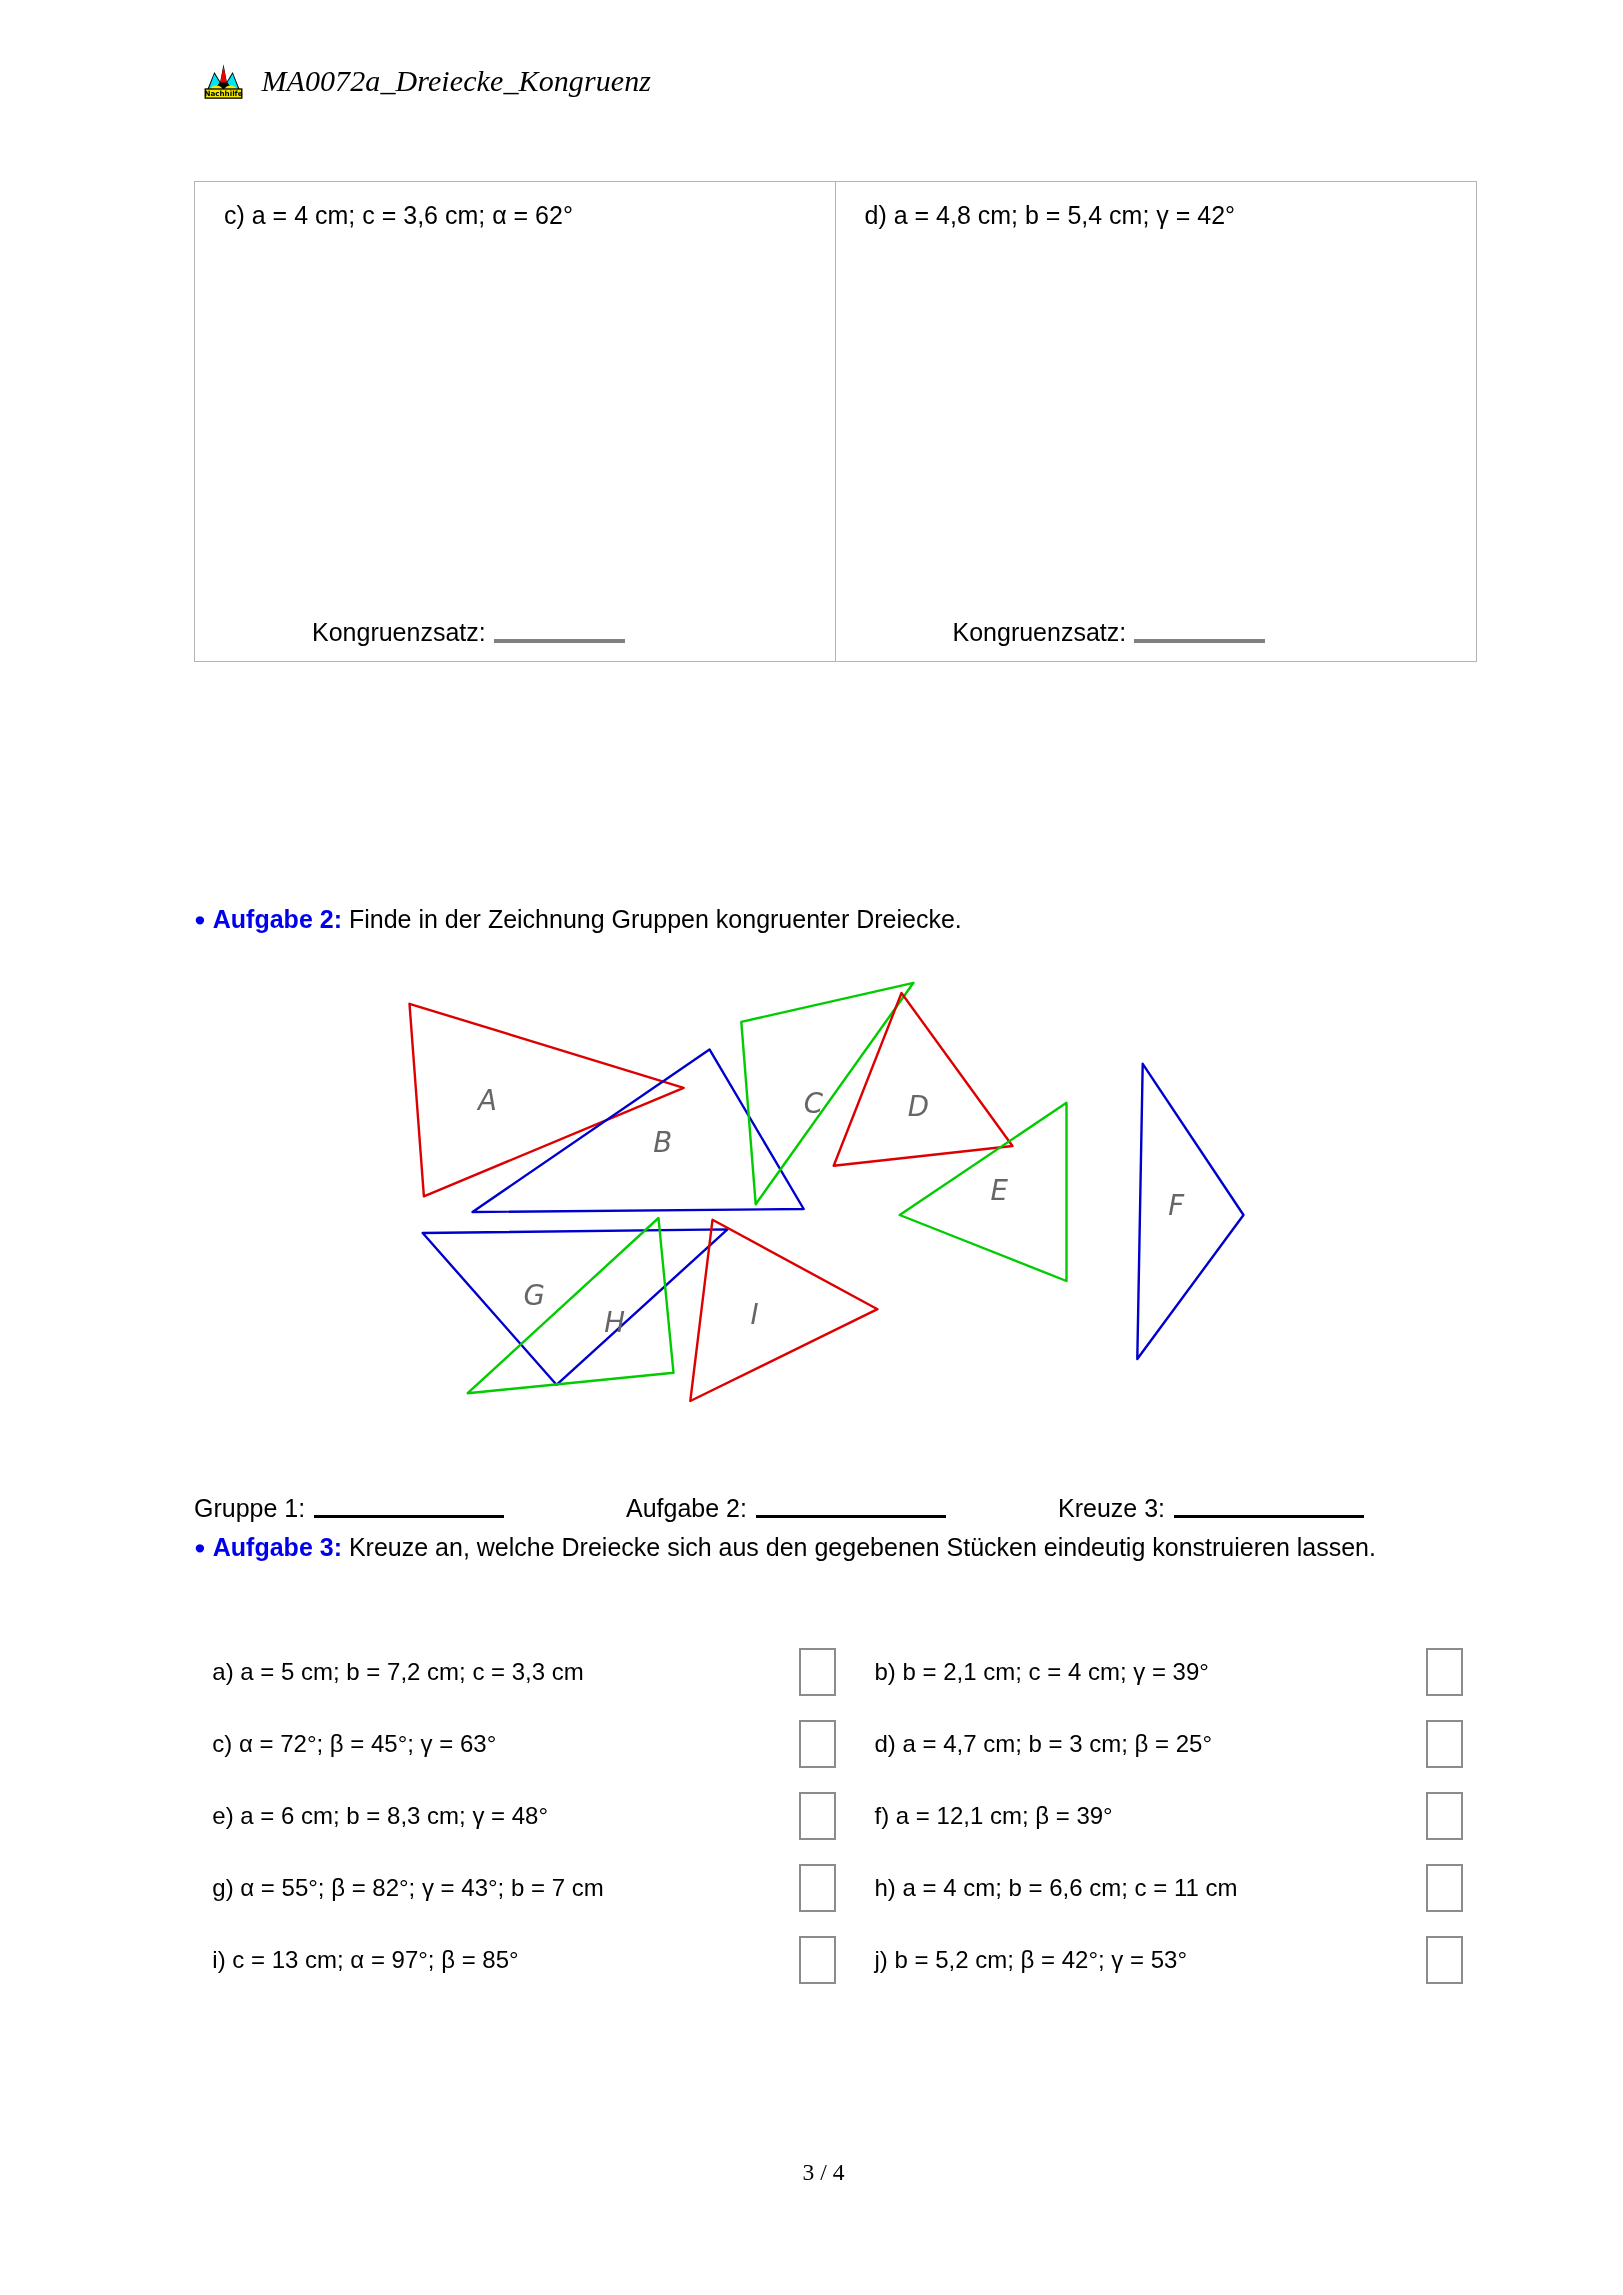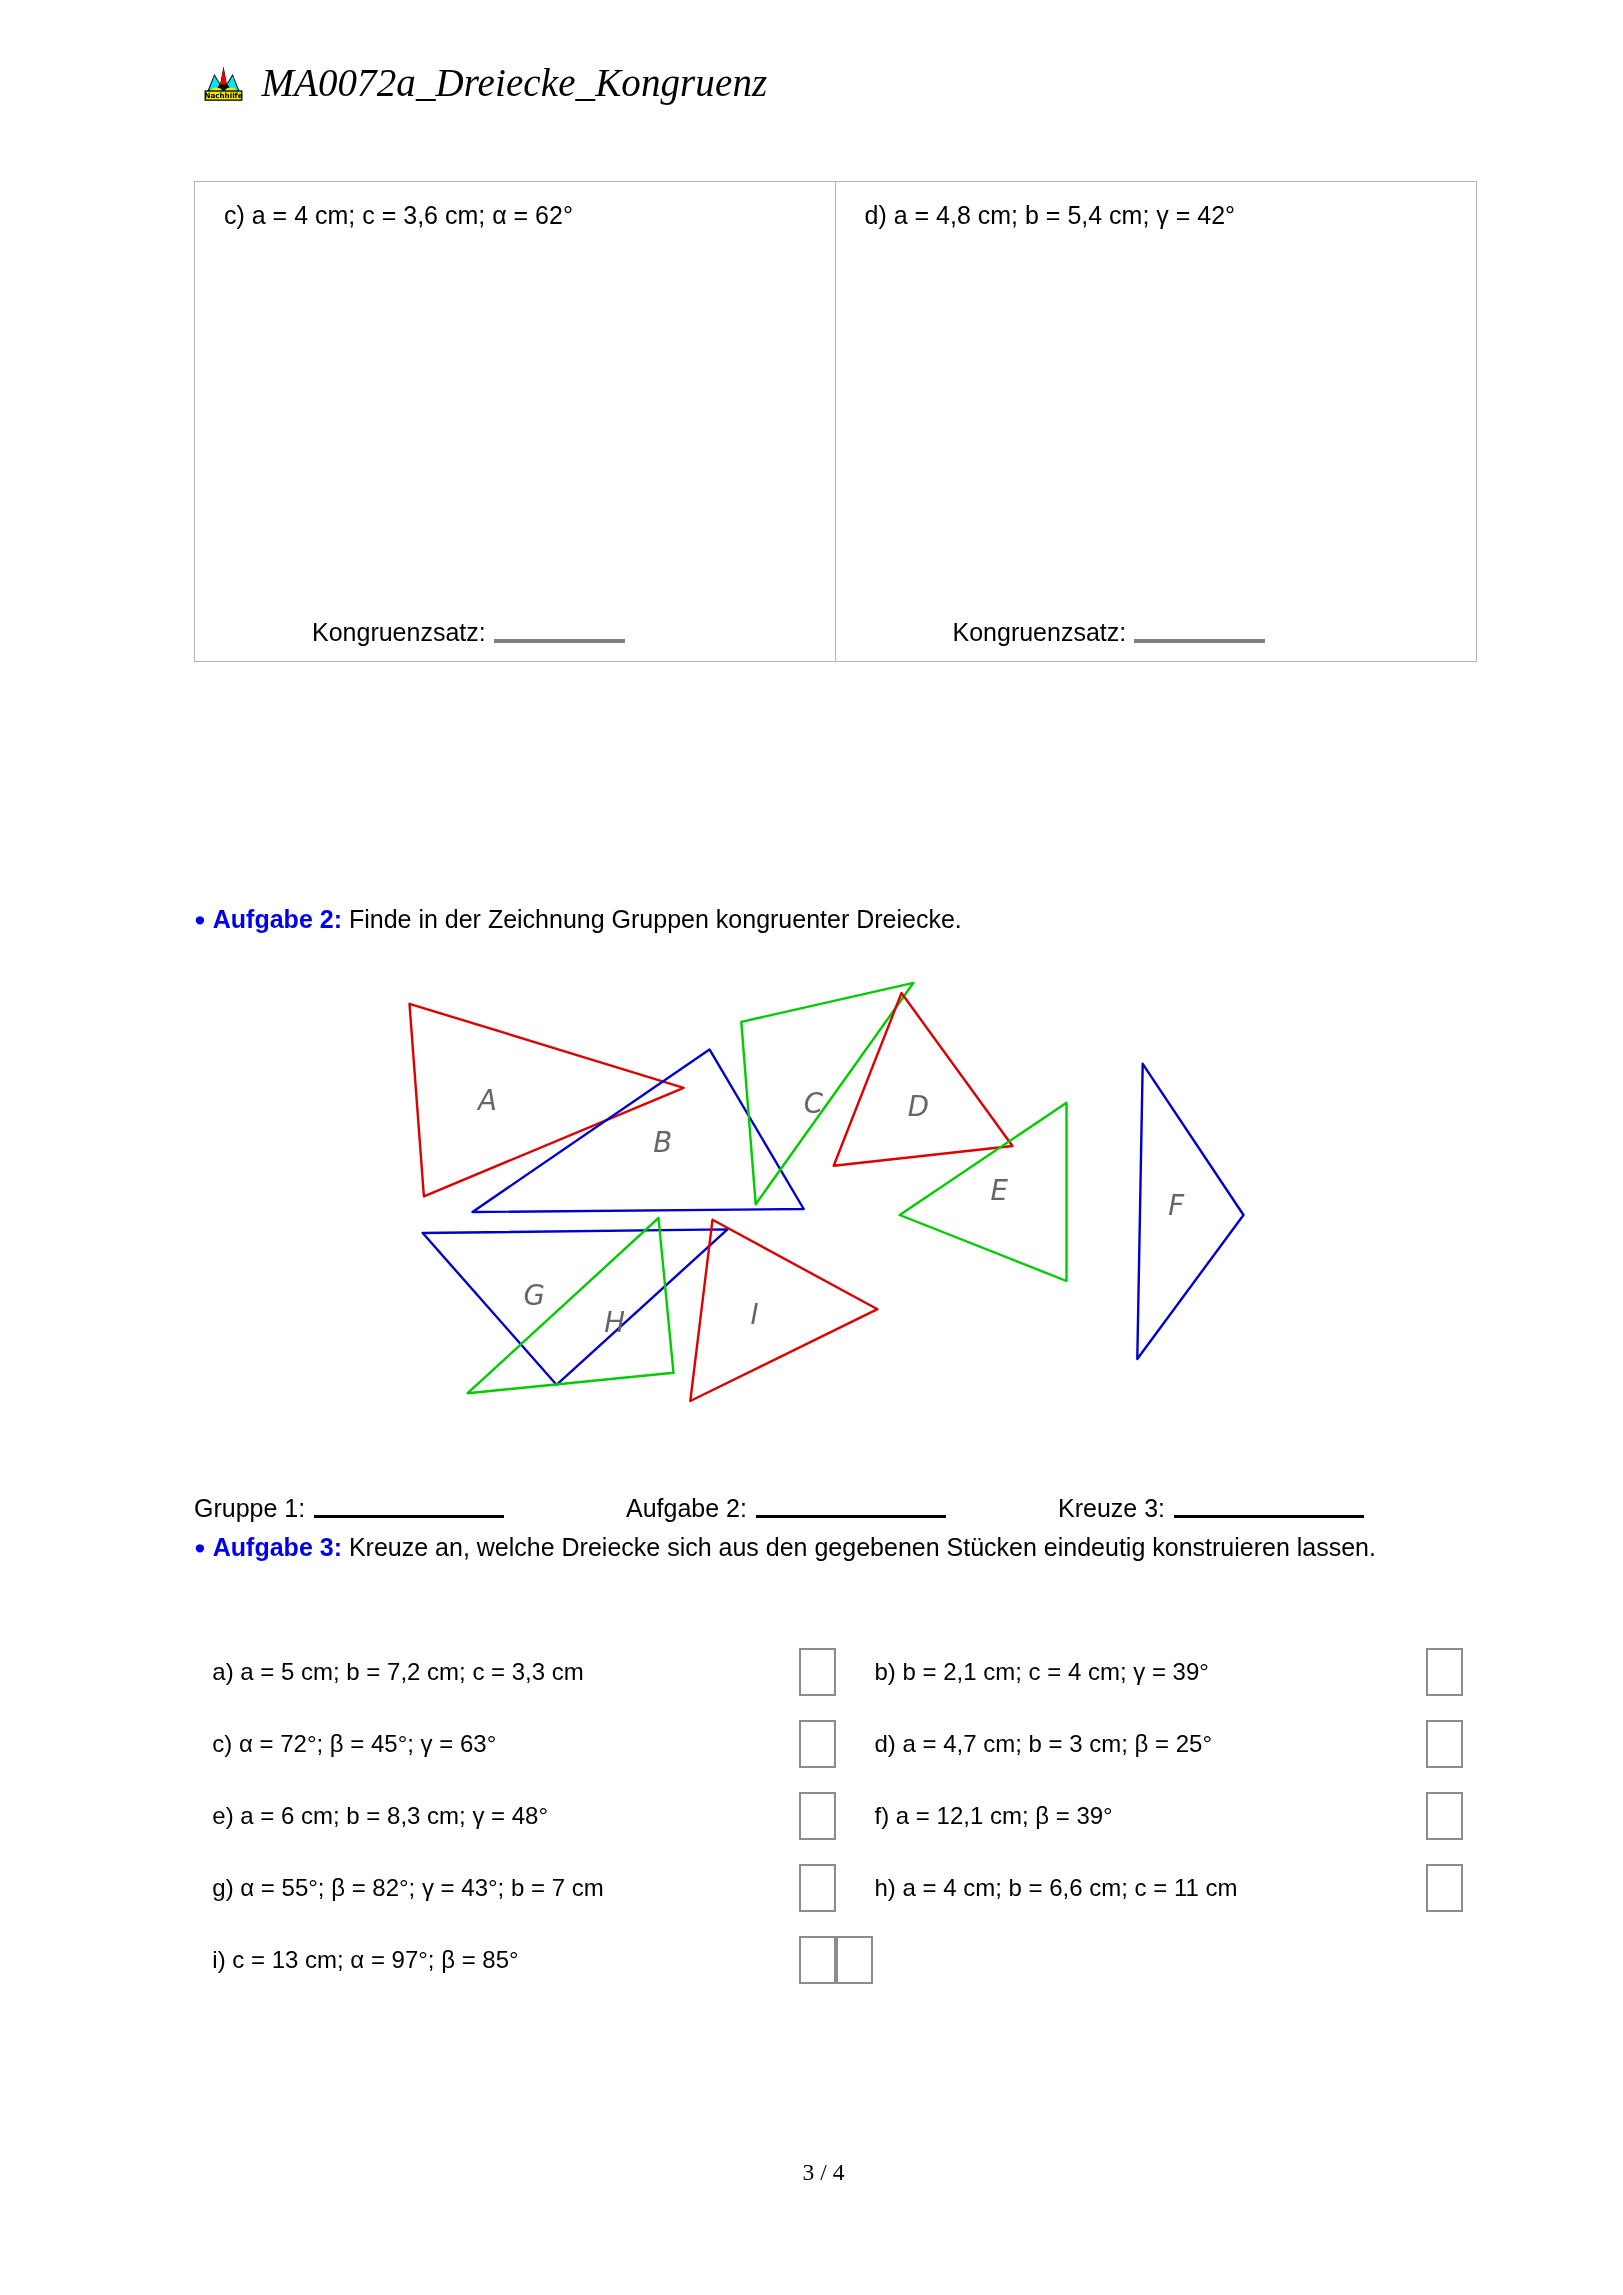--- a/index.html
+++ b/index.html
@@ -27,21 +27,21 @@
   }
   #logo {
     width: 47px;
     height: 41px;
     flex: none;
     display: block;
   }
   #doc-title {
     font-family: "Liberation Serif", serif;
     font-style: italic;
-    font-size: 39px;
+    font-size: 30px;
     letter-spacing: 0.1px;
     color: #000;
     white-space: nowrap;
   }
 
   
   #task1-table {
     position: absolute;
     left: 194px;
     top: 181px;
@@ -319,19 +319,20 @@
         <span class="t3-text">h)  a = 4 cm; b = 6,6 cm; c = 11 cm</span>
         <span class="checkbox"></span>
       </div>
     </div>
     <div class="t3-row">
       <div class="t3-item left">
         <span class="t3-text">i)  c = 13 cm; α = 97°; β = 85°</span>
         <span class="checkbox"></span>
       </div>
       <div class="t3-item right">
+        <span class="t3-text">j)  b = 5,2 cm; β = 42°; γ = 53°</span>
         <span class="checkbox"></span>
       </div>
     </div>
   </div>
 
 <div id="footer">3 / 4</div>
 
 
 </body></html>

